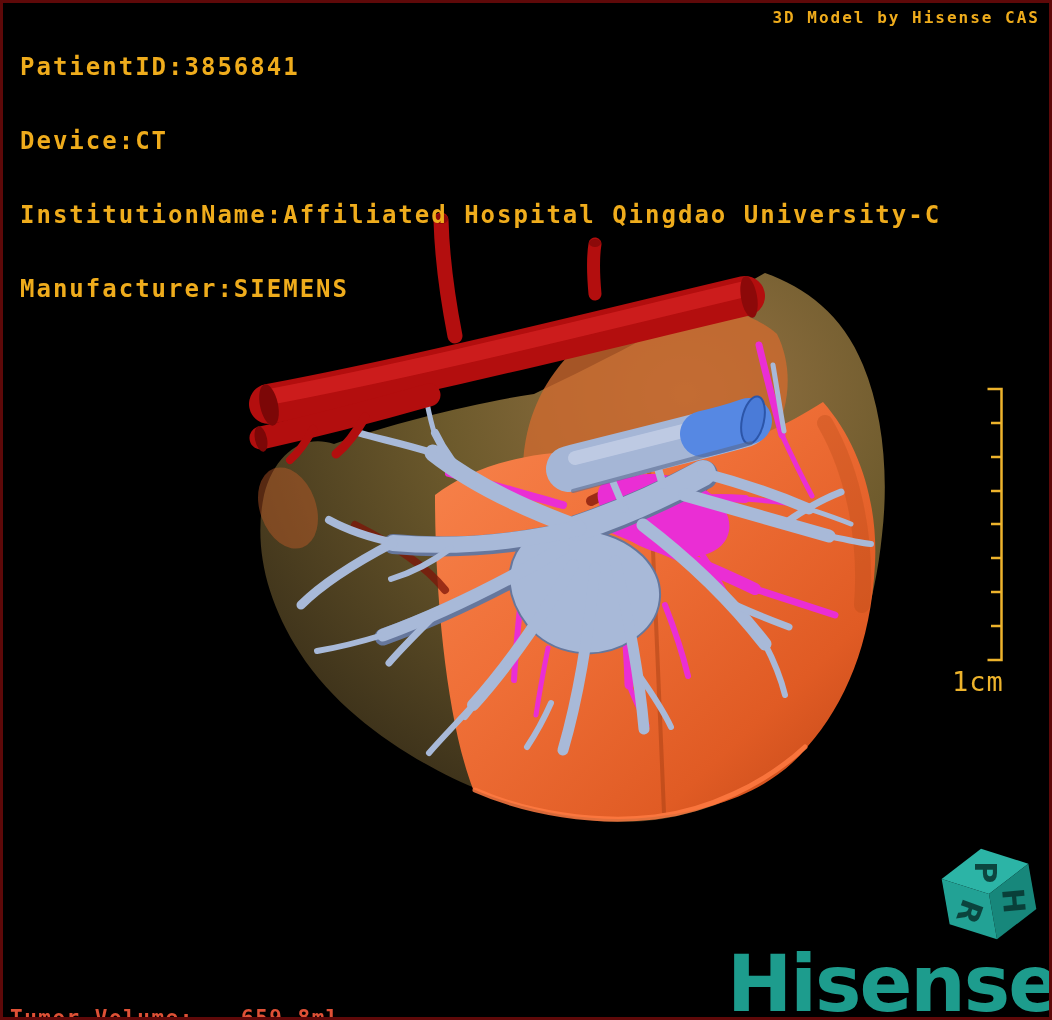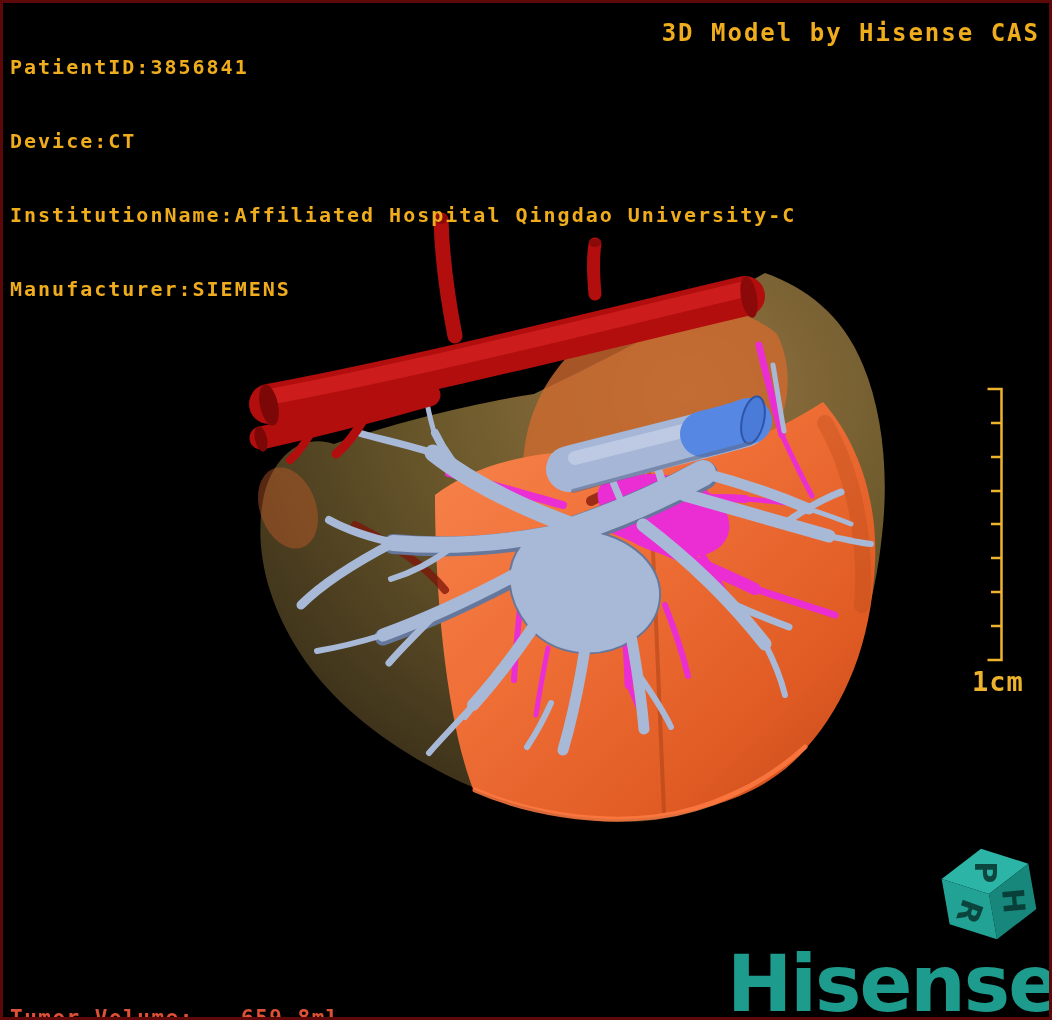--- a/index.html
+++ b/index.html
@@ -4,33 +4,33 @@
 <style>
   html,body{margin:0;padding:0;background:#111;}
   .frame{
     position:relative;width:1052px;height:1020px;
     background:#000;box-sizing:border-box;
     border:3px solid #5E0909;overflow:hidden;
     font-family:"DejaVu Sans Mono",monospace;
   }
   .overlay{position:absolute;white-space:pre;}
   .hdr{
-    left:7px;top:3px;color:#EFAC1C;font-size:20px;line-height:24.6px;
+    left:17px;top:3px;color:#EFAC1C;font-size:24px;line-height:24.6px;
     letter-spacing:2px;font-weight:bold;
   }
   .wm{
-    right:9px;top:16px;color:#EFAC1C;font-size:24px;letter-spacing:2px;font-weight:bold;
+    right:9px;top:5px;color:#EFAC1C;font-size:16px;letter-spacing:2px;font-weight:bold;
   }
   .vols{left:7px;top:948px;font-size:21px;line-height:27px;letter-spacing:1.5px;font-weight:bold;}
   .vol-row{display:flex;}
   .vol-label{width:200px;}
   .vol-value{width:130px;text-align:right;}
   .tumor{color:#DF5136;}
   .scale-label{
-    left:969px;top:663px;color:#EDB32C;font-size:27px;letter-spacing:1px;font-weight:bold;
+    left:949px;top:663px;color:#EDB32C;font-size:27px;letter-spacing:1px;font-weight:normal;
   }
   .logo{
     left:724px;top:936px;color:#1D9C8D;font-size:78px;font-weight:800;
     font-family:"DejaVu Sans",sans-serif;letter-spacing:-2px;
   }
   svg.viewport{position:absolute;left:0;top:0;}
   text.cube-letter{
     font-family:"DejaVu Sans",sans-serif;font-weight:bold;font-size:30px;
     fill:#07332E;text-anchor:middle;dominant-baseline:central;opacity:.85;
   }

